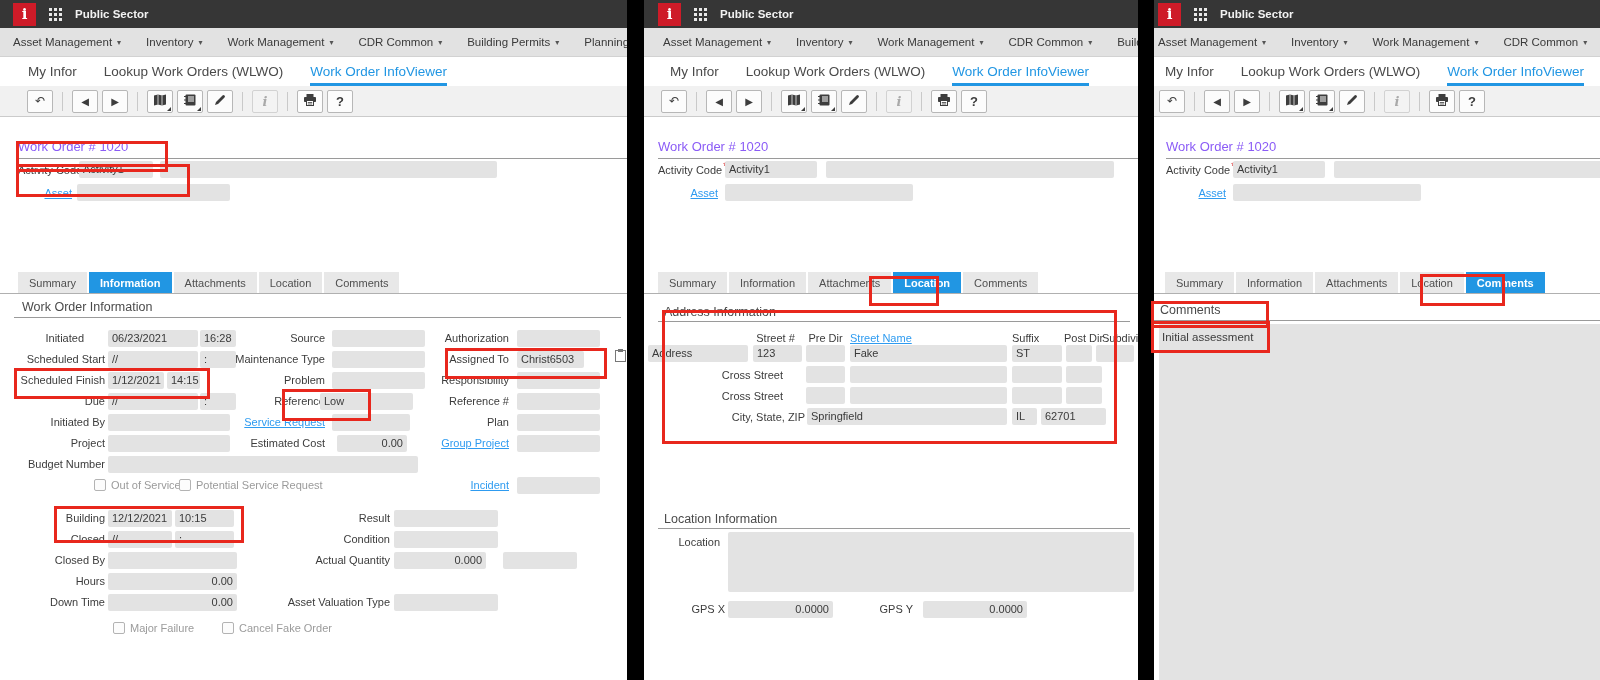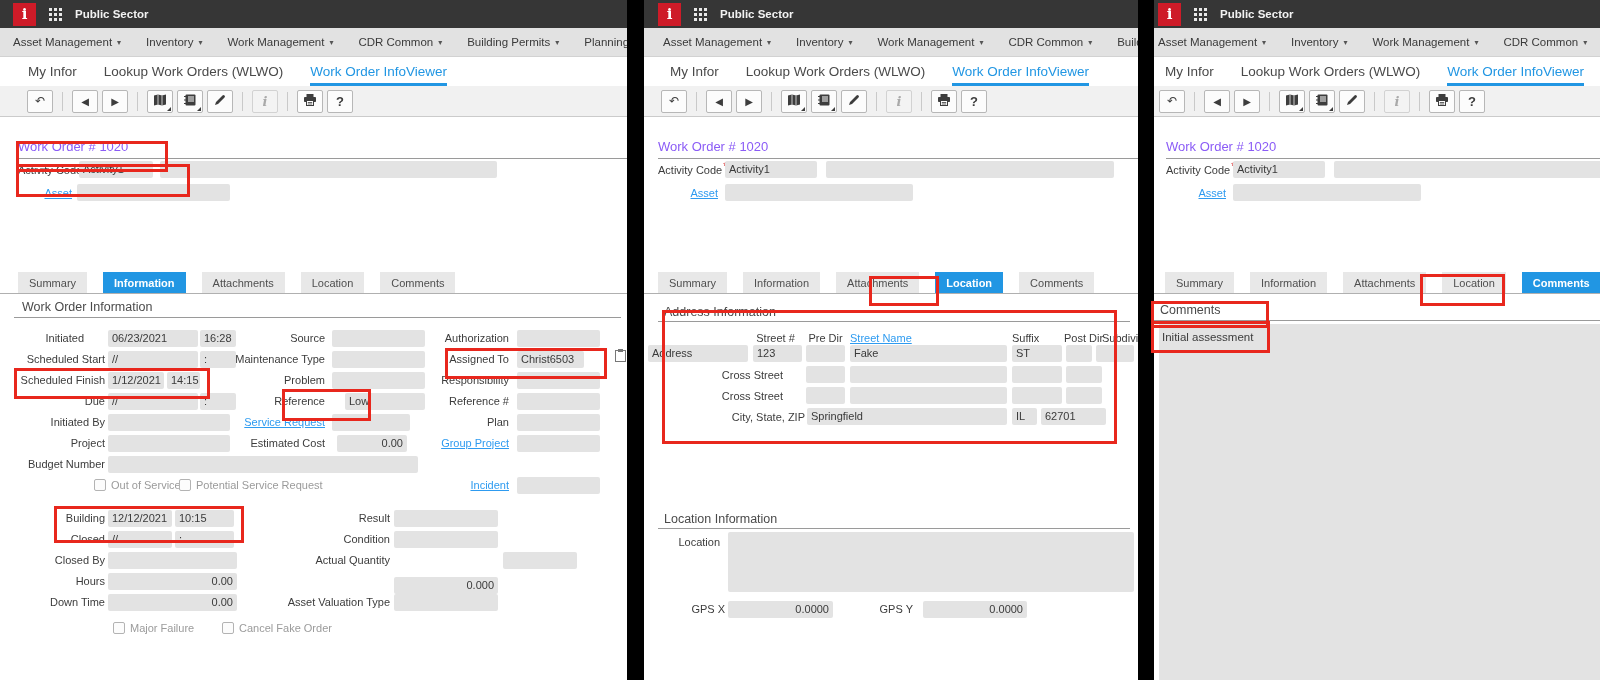--- a/index.html
+++ b/index.html
@@ -54,21 +54,21 @@
   .c{text-align:center}
   .fld{position:absolute;height:17px;line-height:17px;background:#e3e3e3;border-radius:2px;font-size:11px;color:#3a3a3a;
        padding:0 4px;white-space:nowrap;overflow:hidden}
   .fld.num{text-align:right}
   .link{color:var(--link);text-decoration:underline;cursor:pointer}
   .req{color:#d42020;font-size:10px;position:relative;top:-4px;margin-left:1px}
   .cb{position:absolute;width:12px;height:12px;border:1px solid #b3b3b3;border-radius:2px;background:#fcfcfc;cursor:pointer}
   .cb-lbl{position:absolute;height:17px;line-height:17px;font-size:11px;color:#9b9b9b;white-space:nowrap}
 
   
-  .subtabs{position:absolute;display:flex;gap:16px;height:21px}
+  .subtabs{position:absolute;display:flex;gap:2px;height:21px}
   .stab{background:#e8e8e8;color:#4f4f4f;font-size:11px;padding:0 11px;display:flex;align-items:center;cursor:pointer;white-space:nowrap}
   .stab.active{background:var(--accent);color:#fff;font-weight:bold}
 
   .carea{position:absolute;background:#e3e3e3}
 
   
   .ann{position:absolute;border:3px solid var(--ann);pointer-events:none;z-index:90}
 </style>
 </head>
 <body>
@@ -210,21 +210,21 @@
   <span class="cb" style="left:179px;top:479px"></span>
   <span class="cb-lbl" style="left:196px;top:477px">Potential Service Request</span>
 
   <div class="lbl r" style="left:220px;top:330px;width:105px">Source</div>
   <div class="fld" style="left:332px;top:330px;width:93px"></div>
   <div class="lbl r" style="left:220px;top:351px;width:105px">Maintenance Type</div>
   <div class="fld" style="left:332px;top:351px;width:93px"></div>
   <div class="lbl r" style="left:220px;top:372px;width:105px">Problem</div>
   <div class="fld" style="left:332px;top:372px;width:93px"></div>
   <div class="lbl r" style="left:220px;top:393px;width:105px">Reference</div>
-  <div class="fld" style="left:345px;top:393px;width:80px">Low</div>
+  <div class="fld" style="left:320px;top:393px;width:93px">Low</div>
   <div class="lbl r link" style="left:230px;top:414px;width:95px">Service Request</div>
   <div class="fld" style="left:332px;top:414px;width:78px"></div>
   <div class="lbl r" style="left:220px;top:435px;width:105px">Estimated Cost</div>
   <div class="fld num" style="left:337px;top:435px;width:70px">0.00</div>
 
   <div class="lbl r" style="left:400px;top:330px;width:109px">Authorization</div>
   <div class="fld" style="left:517px;top:330px;width:83px"></div>
   <div class="lbl r" style="left:400px;top:351px;width:109px">Assigned To</div>
   <div class="fld" style="left:517px;top:351px;width:67px">Christ6503</div>
   <span class="abs" style="left:615px;top:348px"><svg width="11" height="13" viewBox="0 0 11 13">
@@ -248,21 +248,21 @@
   <div class="lbl r" style="left:280px;top:510px;width:110px">Result</div>
   <div class="fld" style="left:394px;top:510px;width:104px"></div>
   <div class="lbl r" style="left:0;top:531px;width:105px">Closed</div>
   <div class="fld" style="left:108px;top:531px;width:64px">//</div>
   <div class="fld" style="left:175px;top:531px;width:59px">:</div>
   <div class="lbl r" style="left:280px;top:531px;width:110px">Condition</div>
   <div class="fld" style="left:394px;top:531px;width:104px"></div>
   <div class="lbl r" style="left:0;top:552px;width:105px">Closed By</div>
   <div class="fld" style="left:108px;top:552px;width:129px"></div>
   <div class="lbl r" style="left:280px;top:552px;width:110px">Actual Quantity</div>
-  <div class="fld num" style="left:394px;top:577px;width:104px">0.000</div>
+  <div class="fld num" style="left:394px;top:552px;width:92px">0.000</div>
   <div class="fld" style="left:503px;top:552px;width:74px"></div>
   <div class="lbl r" style="left:0;top:573px;width:105px">Hours</div>
   <div class="fld num" style="left:108px;top:573px;width:129px">0.00</div>
   <div class="lbl r" style="left:0;top:594px;width:105px">Down Time</div>
   <div class="fld num" style="left:108px;top:594px;width:129px">0.00</div>
   <div class="lbl r" style="left:280px;top:594px;width:110px">Asset Valuation Type</div>
   <div class="fld" style="left:394px;top:594px;width:104px"></div>
   <span class="cb" style="left:113px;top:622px"></span>
   <span class="cb-lbl" style="left:130px;top:620px">Major Failure</span>
   <span class="cb" style="left:222px;top:622px"></span>

